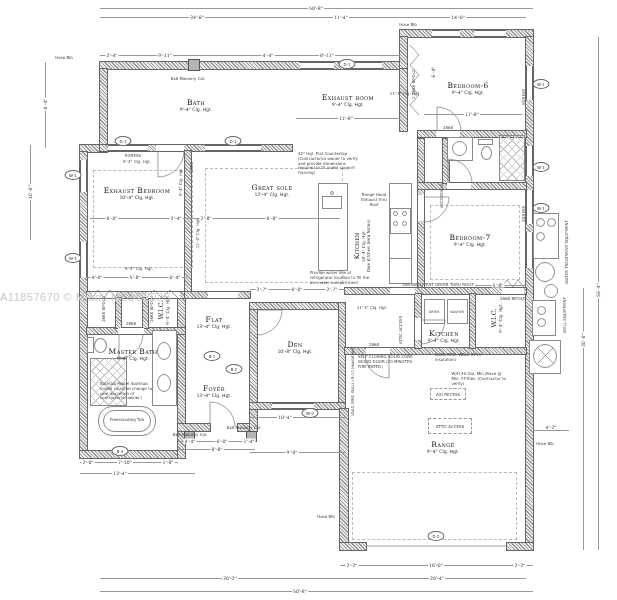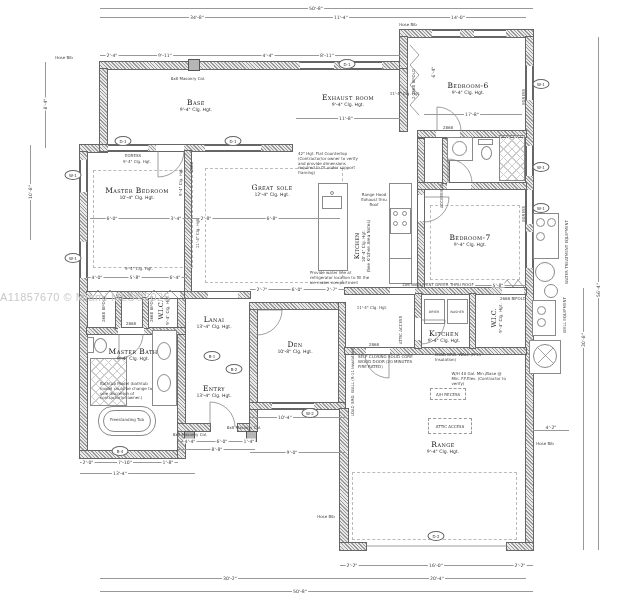--- a/index.html
+++ b/index.html
@@ -172,33 +172,33 @@
       <path d="M92 298 L98 290 L104 298 L110 290 L116 298"></path>
       <path d="M146 298 L154 290 L162 298 L170 290 L178 298"></path>
       <path d="M410 45 L419 55 L410 65 L419 75 L410 85 L419 95 L410 105 L419 115"></path>
       <path d="M502 287 L507 280 L513 287 L518 280 L524 287"></path>
       <line x1="366" y1="546" x2="507" y2="546"></line>
       <path d="M538 348 L553 363 M553 348 L538 363"></path>
     </g>
   </svg>
 
   <div class="room" style="left:196px;top:105px">
-    <div class="nm">Base</div>
+    <div class="nm">Bath</div>
     <div class="clg">9'-4" Clg. Hgt.</div>
   </div>
   <div class="room" style="left:348px;top:100px">
     <div class="nm">Exhaust room</div>
     <div class="clg">9'-4" Clg. Hgt.</div>
   </div>
   <div class="room" style="left:468px;top:88px">
     <div class="nm">Bedroom-6</div>
     <div class="clg">9'-4" Clg. Hgt.</div>
   </div>
   <div class="room" style="left:137px;top:193px">
-    <div class="nm">Master Bedroom</div>
+    <div class="nm">Exhaust Bedroom</div>
     <div class="clg">10'-4" Clg. Hgt.</div>
   </div>
   <div class="room" style="left:272px;top:190px">
     <div class="nm">Great sole</div>
     <div class="clg">12'-4" Clg. Hgt.</div>
   </div>
   <div class="vblock" style="left:362px;top:246px">
     <div class="nm">Kitchen</div>
     <div class="clg">10'-4" Clg. Hgt.</div>
     <div class="clg">(See Kitchen Area Notes)</div>
@@ -209,29 +209,29 @@
   </div>
   <div class="room" style="left:133px;top:354px">
     <div class="nm">Master Bath</div>
     <div class="clg">9'-4" Clg. Hgt.</div>
   </div>
   <div class="vblock" style="left:163px;top:310px">
     <div class="nm">W.I.C.</div>
     <div class="clg">9'-4" Clg. Hgt.</div>
   </div>
   <div class="room" style="left:214px;top:322px">
-    <div class="nm">Lanai</div>
+    <div class="nm">Flat</div>
     <div class="clg">13'-4" Clg. Hgt.</div>
   </div>
   <div class="room" style="left:295px;top:347px">
     <div class="nm">Den</div>
     <div class="clg">10'-8" Clg. Hgt.</div>
   </div>
   <div class="room" style="left:214px;top:391px">
-    <div class="nm">Entry</div>
+    <div class="nm">Foyer</div>
     <div class="clg">13'-4" Clg. Hgt.</div>
   </div>
   <div class="room" style="left:444px;top:336px">
     <div class="nm">Kitchen</div>
     <div class="clg">9'-4" Clg. Hgt.</div>
   </div>
   <div class="vblock" style="left:496px;top:318px">
     <div class="nm">W.I.C.</div>
     <div class="clg">9'-4" Clg. Hgt.</div>
   </div>

